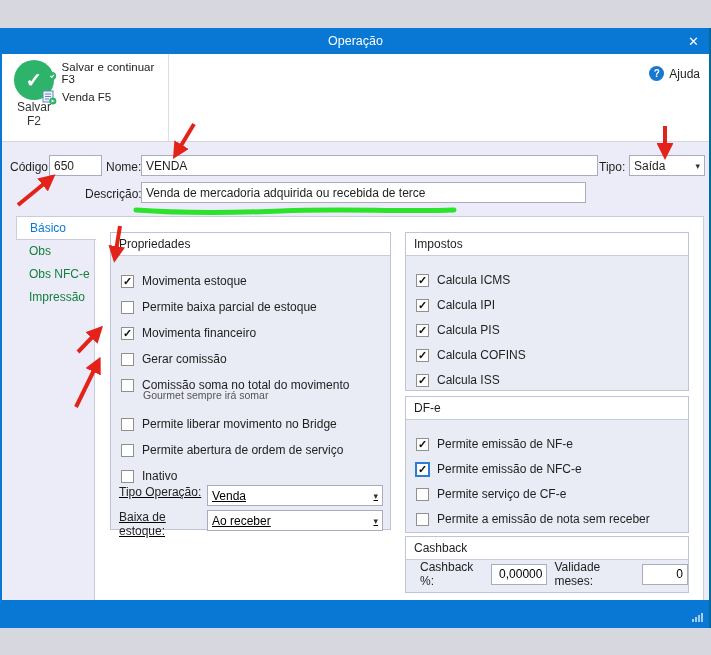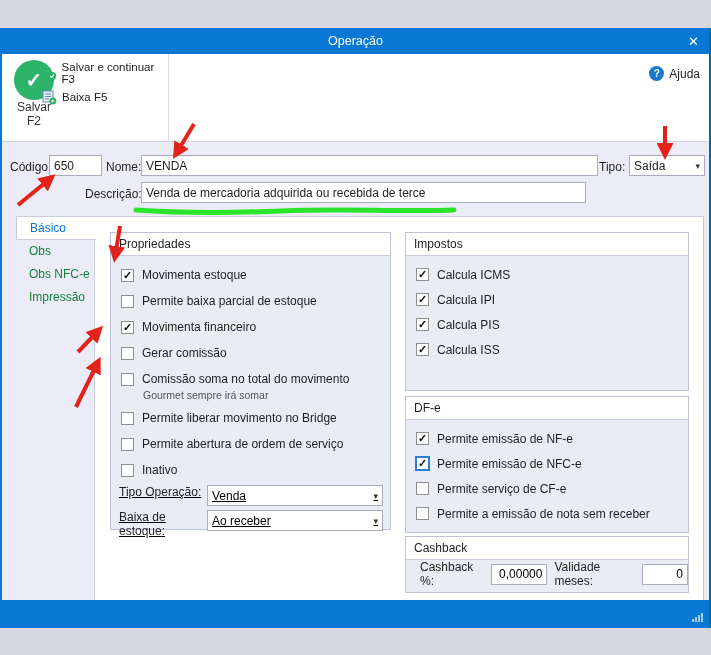--- a/index.html
+++ b/index.html
@@ -34,21 +34,21 @@
   
   .panel{position:absolute;left:92px;top:188px;width:610px;height:400px;background:#fff;border:1px solid #c8ccdb;box-sizing:border-box;}
   .tab{position:absolute;left:14px;width:79px;height:23px;line-height:23px;padding-left:13px;font-size:12px;color:#15803d;
        box-sizing:border-box;cursor:default;z-index:3;}
   .tab.active{background:#fff;color:#0878d4;border:1px solid #c8ccdb;border-right:none;width:80px;height:24px;line-height:22px;}
   
   .gbox{position:absolute;border:1px solid #bdc3d8;background:#e9ebf5;box-sizing:border-box;}
   .gb-header{height:22px;line-height:22px;background:#fff;border-bottom:1px solid #c8ccdb;padding-left:8px;font-size:12px;color:#1f1f1f;}
   .gb-body{padding:6px 6px 0 10px;}
   .cb-item{margin:0;}
-  .cb-row{display:flex;align-items:center;height:26px;cursor:default;}
+  .cb-row{display:flex;align-items:flex-end;height:26px;cursor:default;}
   .checkbox{width:13px;height:13px;box-sizing:border-box;border:1px solid #8f8f8f;background:#fff;margin-right:8px;
             display:flex;align-items:center;justify-content:center;font-size:11px;color:#111;line-height:11px;flex:0 0 13px;}
   .checkbox.checked::after{content:"✓";font-weight:bold;}
   .checkbox.focused{border:1px solid #2a7cd4;box-shadow:0 0 0 1px #2a7cd4;}
   .cb-label{font-size:12px;color:#1f1f1f;}
   .cb-note{font-size:10.5px;color:#555;margin:-3px 0 3px 22px;height:13px;}
   .tight .cb-row{height:25px;}
   .select-row{display:flex;height:25px;text-decoration:underline;}
   .select-label{font-size:12px;color:#1f1f1f;width:88px;flex:0 0 88px;}
   .sel2{position:relative;display:flex;align-items:center;box-sizing:border-box;width:176px;height:21px;
@@ -94,21 +94,21 @@
       </div>
       <div class="small-btn sb2">
         <svg width="15" height="15" viewBox="0 0 15 15">
           <rect x="1" y="1" width="10" height="11" fill="#eef3fb" stroke="#5f87b8" stroke-width="1"></rect>
           <line x1="3" y1="4" x2="9" y2="4" stroke="#5f87b8" stroke-width="1"></line>
           <line x1="3" y1="6.5" x2="9" y2="6.5" stroke="#5f87b8" stroke-width="1"></line>
           <line x1="3" y1="9" x2="7" y2="9" stroke="#5f87b8" stroke-width="1"></line>
           <circle cx="10.8" cy="11" r="3.6" fill="#2eb36a"></circle>
           <path d="M9.6 9.4 l3 1.6 l-3 1.6 z" fill="#fff"></path>
         </svg>
-        <span>Baixa F5</span>
+        <span>Venda F5</span>
       </div>
     </div>
     <div class="help-btn">
       <span class="help-circle">?</span>
       <span>Ajuda</span>
     </div>
   </div>
 
   <span class="flabel" style="left:8px;top:132px;position:absolute">Código:</span>
   <input class="tbox" style="left: 47px; top: 127px; width: 53px;" value="650">
@@ -248,20 +248,26 @@
           </div>
         </div>
 
         <div class="cb-item">
           <div class="cb-row">
             <span class="checkbox checked"></span>
             <span class="cb-label">Calcula PIS</span>
           </div>
         </div>
 
+        <div class="cb-item">
+          <div class="cb-row">
+            <span class="checkbox checked"></span>
+            <span class="cb-label">Calcula COFINS</span>
+          </div>
+        </div>
 
         <div class="cb-item">
           <div class="cb-row">
             <span class="checkbox checked"></span>
             <span class="cb-label">Calcula ISS</span>
           </div>
         </div>
       </div>
   </div>
 

